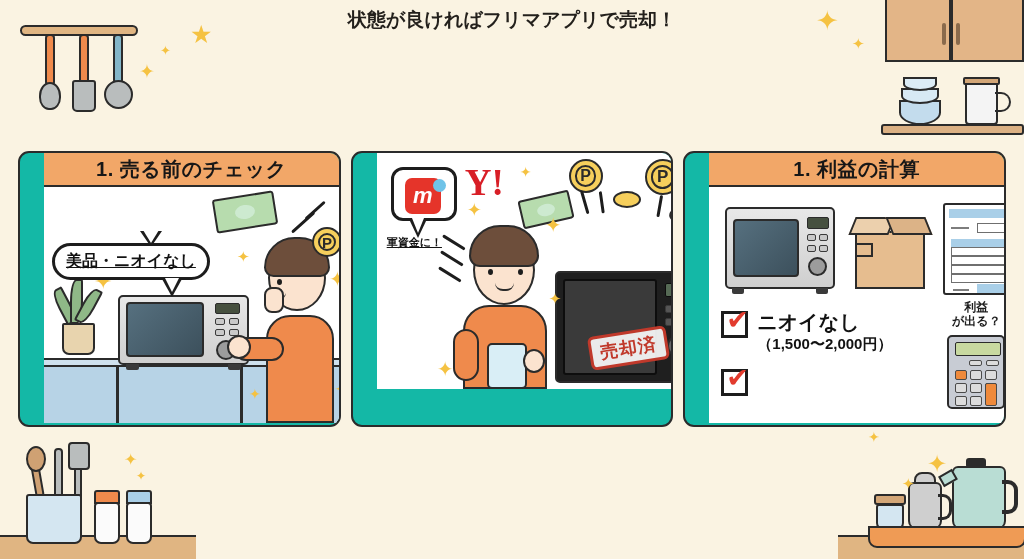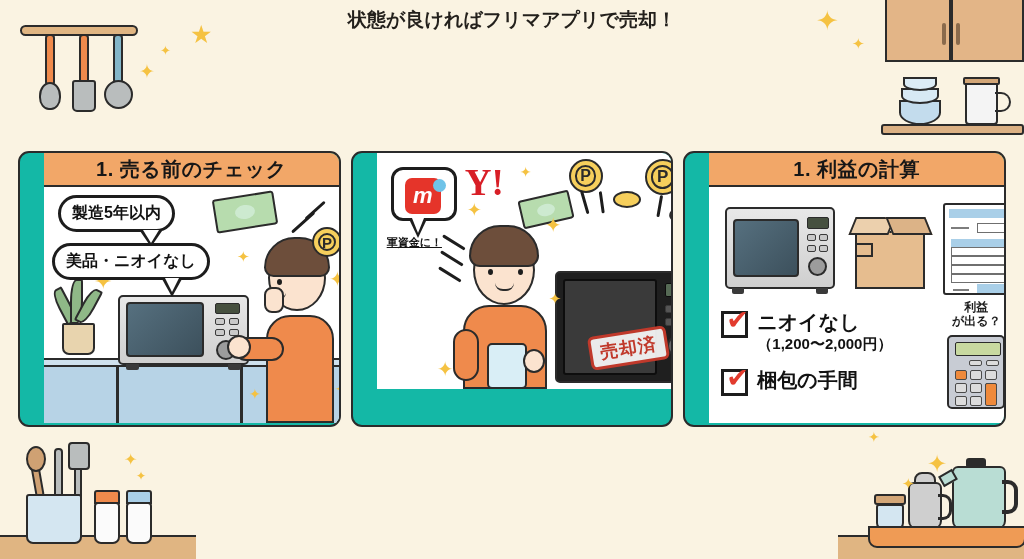--- a/index.html
+++ b/index.html
@@ -229,22 +229,21 @@
 
         <div class="person-body" style="left:222px; top:128px; width:68px; height:108px; border-radius:24px 24px 0 0;"></div>
         <div class="person-body" style="left:190px; top:150px; width:50px; height:24px; border-radius:14px;"></div>
         <div style="position:absolute; left:183px; top:148px; width:24px; height:24px; background:#fbe3cf; border:2.5px solid #2b2b2b; border-radius:50%;"></div>
         <div class="person-head" style="left:224px; top:58px; width:58px; height:66px;"></div>
         <div class="person-hair" style="left:220px; top:50px; width:66px; height:40px; border-radius:32px 32px 10px 10px;"></div>
         <div class="eye" style="left:233px; top:92px;"></div>
         <div style="position:absolute; left:229px; top:106px; width:13px; height:6px; border-bottom:2.5px solid #2b2b2b; border-radius:0 0 8px 8px;"></div>
         <div style="position:absolute; left:220px; top:100px; width:20px; height:26px; background:#fbe3cf; border:2.5px solid #2b2b2b; border-radius:8px;"></div>
 
-        <div class="pill" style="left:14px; top:8px;">製造5年以内</div>
-        <div class="pill" style="left:8px; top:56px;">美品・ニオイなし</div>
+        <div class="pill" style="left:8px; top:56px;text-decoration:underline;">美品・ニオイなし</div>
         <div style="position:absolute; left:96px; top:44px; width:0; height:0; z-index:5;
                     border-left:11px solid transparent; border-right:11px solid transparent; border-top:16px solid #1d1d1d;"></div>
         <div style="position:absolute; left:99px; top:43px; width:0; height:0; z-index:6;
                     border-left:8px solid transparent; border-right:8px solid transparent; border-top:13px solid #fff;"></div>
         <div style="position:absolute; left:118px; top:92px; width:0; height:0; z-index:5;
                     border-left:10px solid transparent; border-right:10px solid transparent; border-top:18px solid #1d1d1d;"></div>
         <div style="position:absolute; left:121px; top:91px; width:0; height:0; z-index:6;
                     border-left:7px solid transparent; border-right:7px solid transparent; border-top:14px solid #fff;"></div>
 
         <div class="bill" style="left:170px; top:8px; width:62px; height:34px; transform:rotate(-9deg);">
@@ -360,29 +359,26 @@
           <div class="doc-ln" style="left:8px; top:84px; width:16px;"></div>
           <div class="doc-bar" style="left:32px; top:79px; width:28px; height:9px;"></div>
         </div>
 
         <div class="chk-row" style="left:12px; top:122px;">
           <div class="chk-box">
             <span class="chk-mark">✔</span>
           </div>
           <div>
             <div class="chk-main">ニオイなし</div>
-            <div class="chk-sub">（1,200〜2,000円）</div>
+            <div class="chk-sub">（1,500〜2,000円）</div>
           </div>
         </div>
         <div class="chk-row" style="left:12px; top:180px;">
           <div class="chk-box">
             <span class="chk-mark">✔</span>
-          </div>
-          <div>
-            <div class="chk-main">梱包の手間</div>
           </div>
         </div>
 
         <div class="mini-bubble" style="left:232px; top:114px; width:70px;">
           <div>利益</div>
           <div>が出る？</div>
         </div>
         <div class="calc" style="left:238px; top:148px; width:58px; height:74px;">
           <div class="calc-scr" style="left:6px; top:5px; width:46px; height:14px;"></div>
           <div class="calc-key" style="left:20px; top:23px; width:13px; height:6px;"></div>

